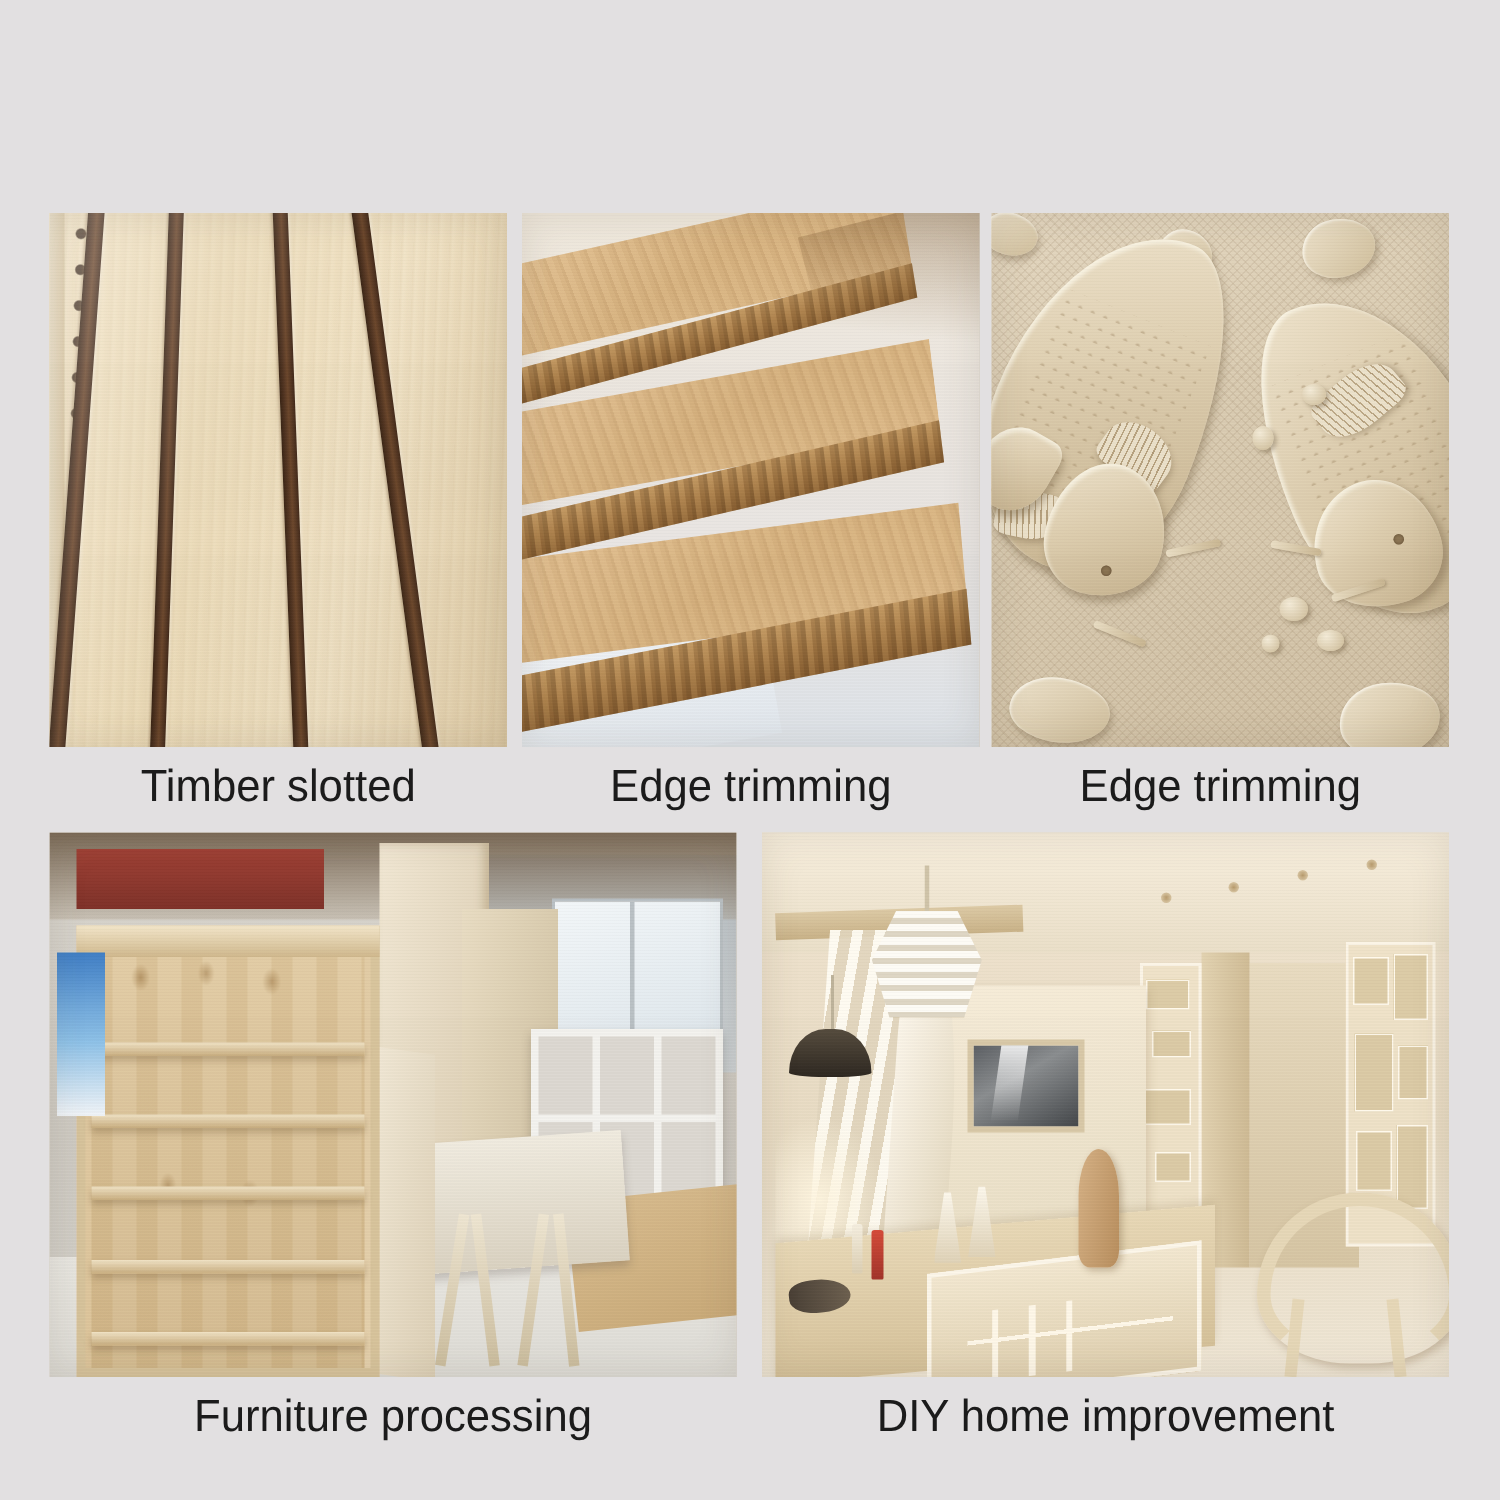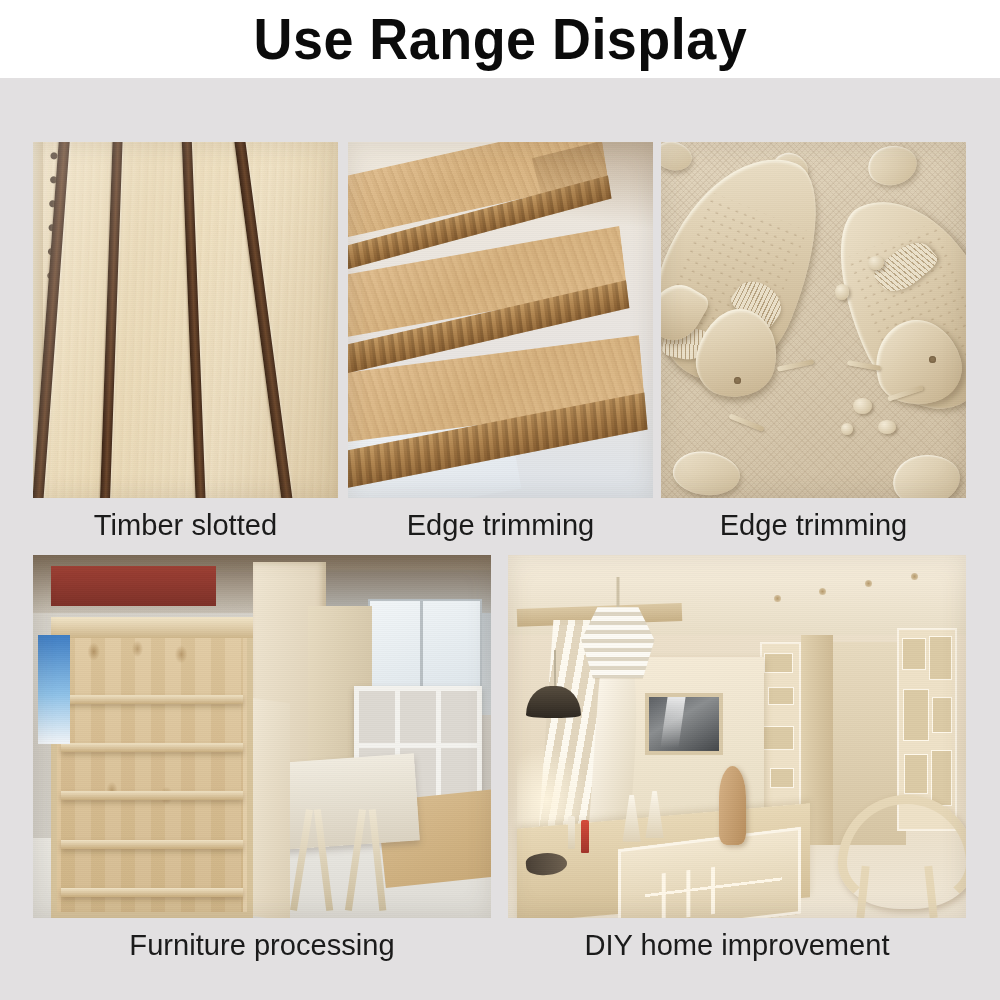--- a/index.html
+++ b/index.html
@@ -522,23 +522,20 @@
     position:absolute; inset:0;
     box-shadow: inset 0 0 26px rgba(90,78,60,0.14);
     pointer-events:none;
   }
 </style>
 </head>
 <body>
 
 <div class="page">
 
-  <div class="title-band">
-    <div class="title-text">Use Range Display</div>
-  </div>
 
   <div class="photo" id="photo1">
     <div class="inner">
       <div class="board"></div>
       <div class="left-strip"></div>
       <div class="edge-dots"></div>
       <div class="groove g1"></div>
       <div class="groove g2"></div>
       <div class="groove g3"></div>
       <div class="groove g4"></div>

